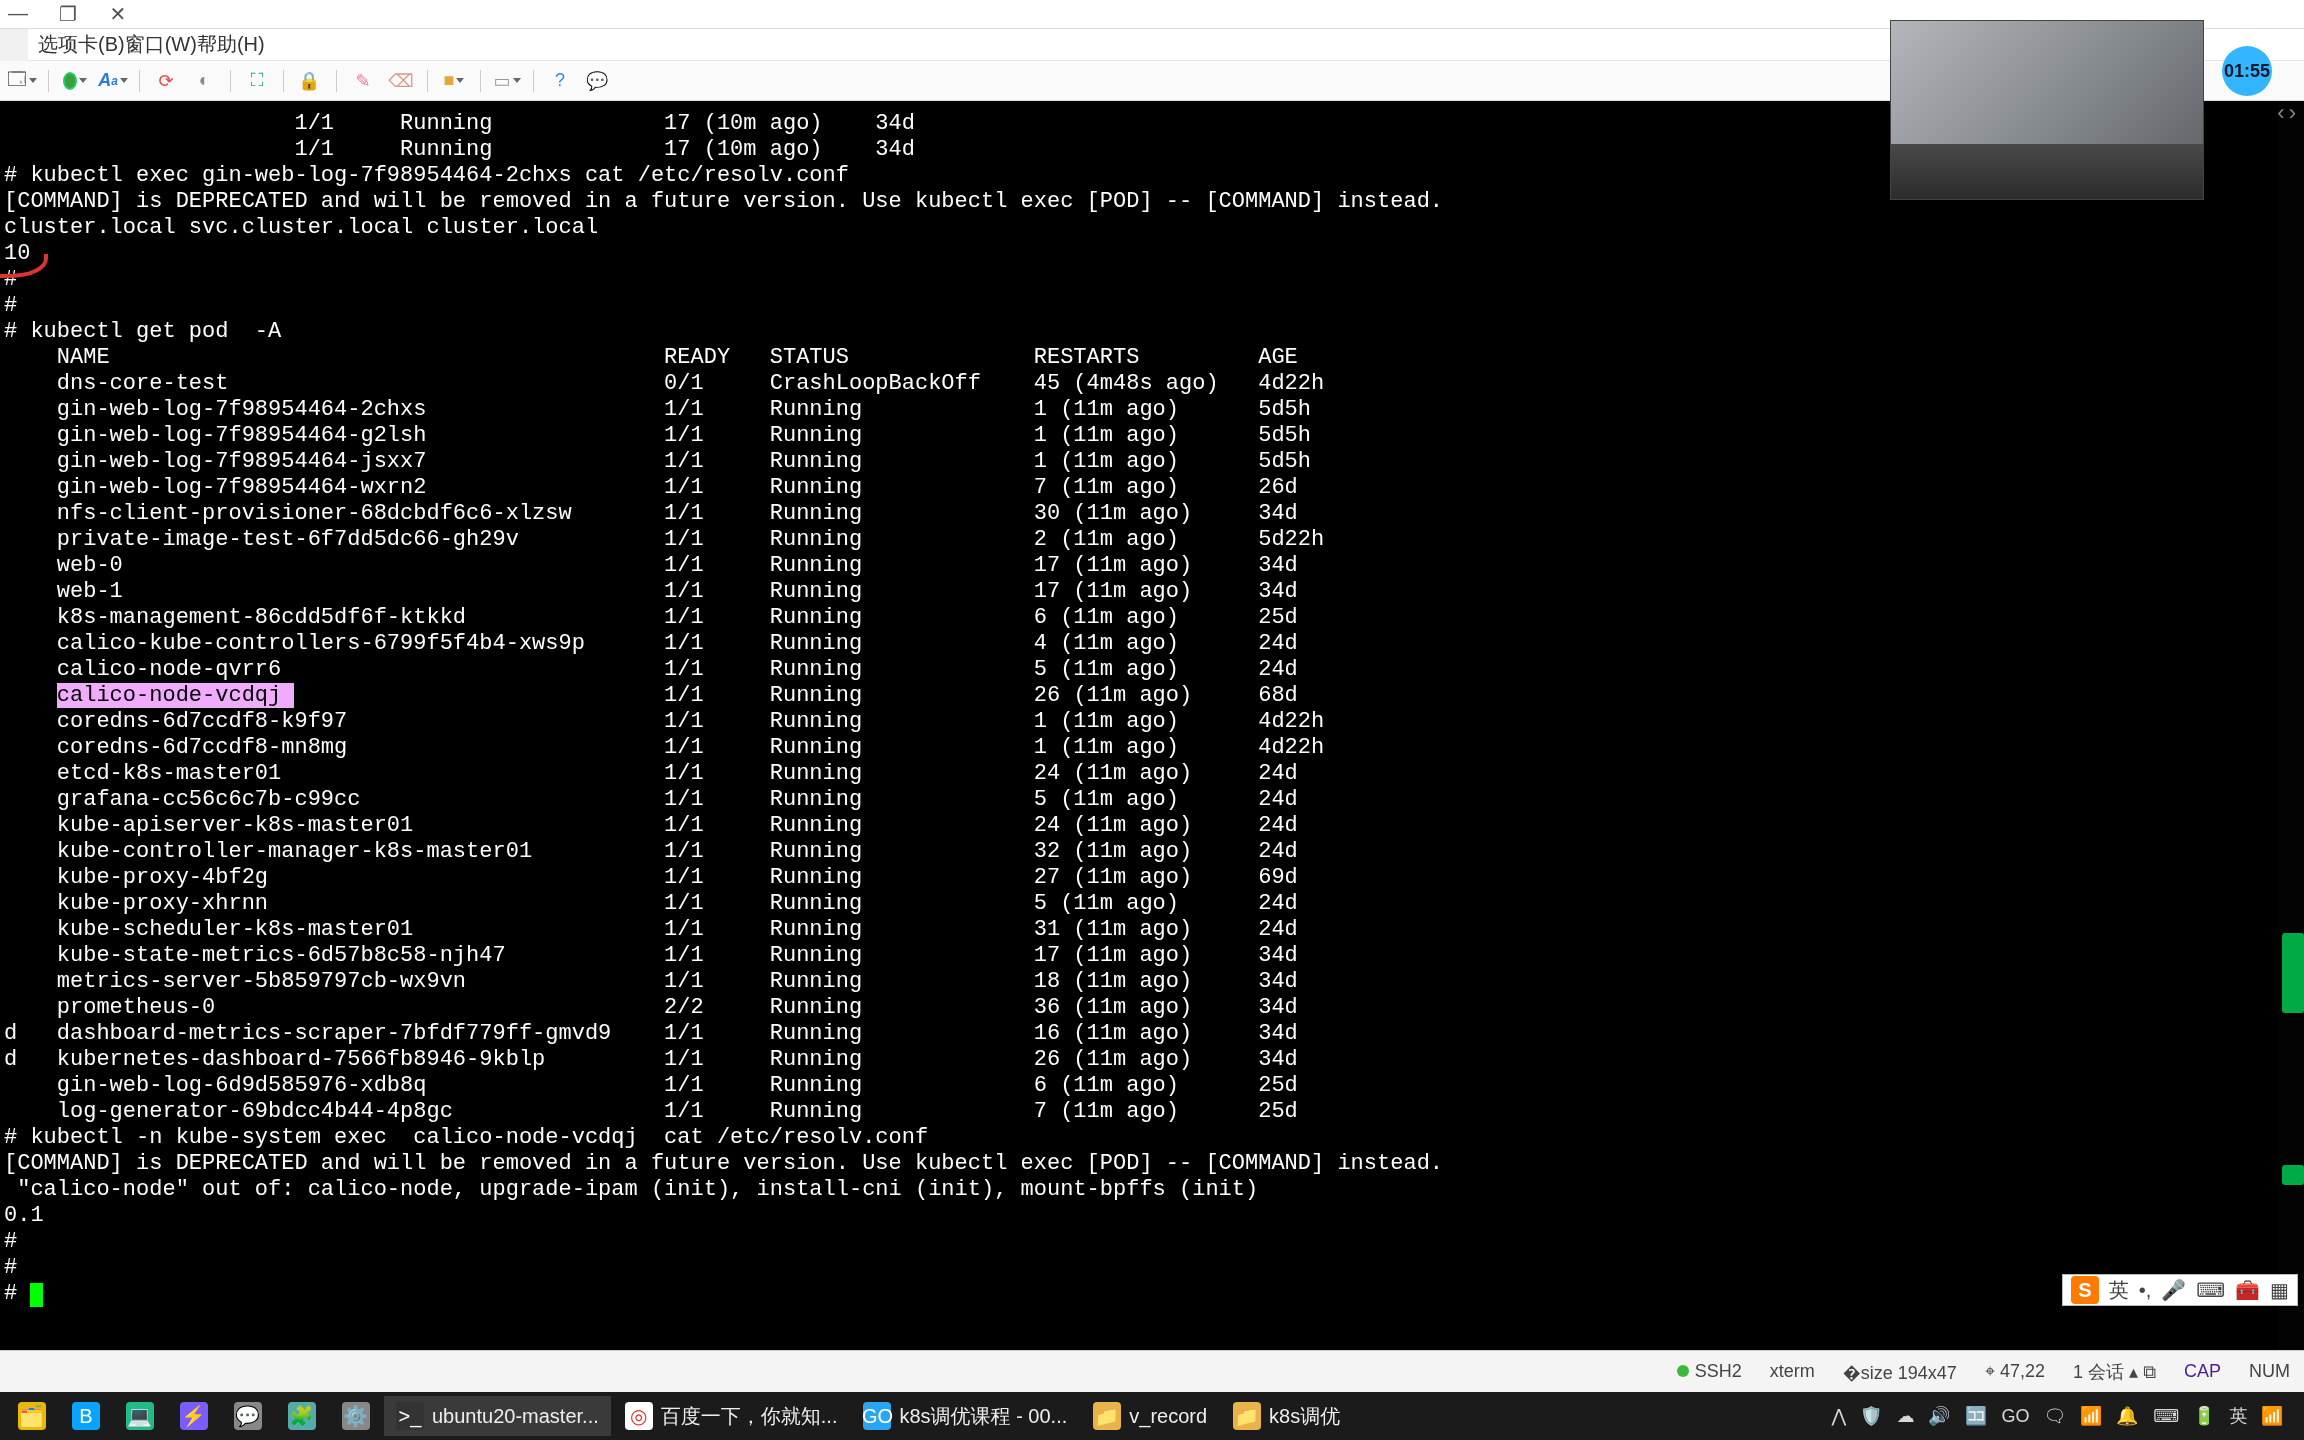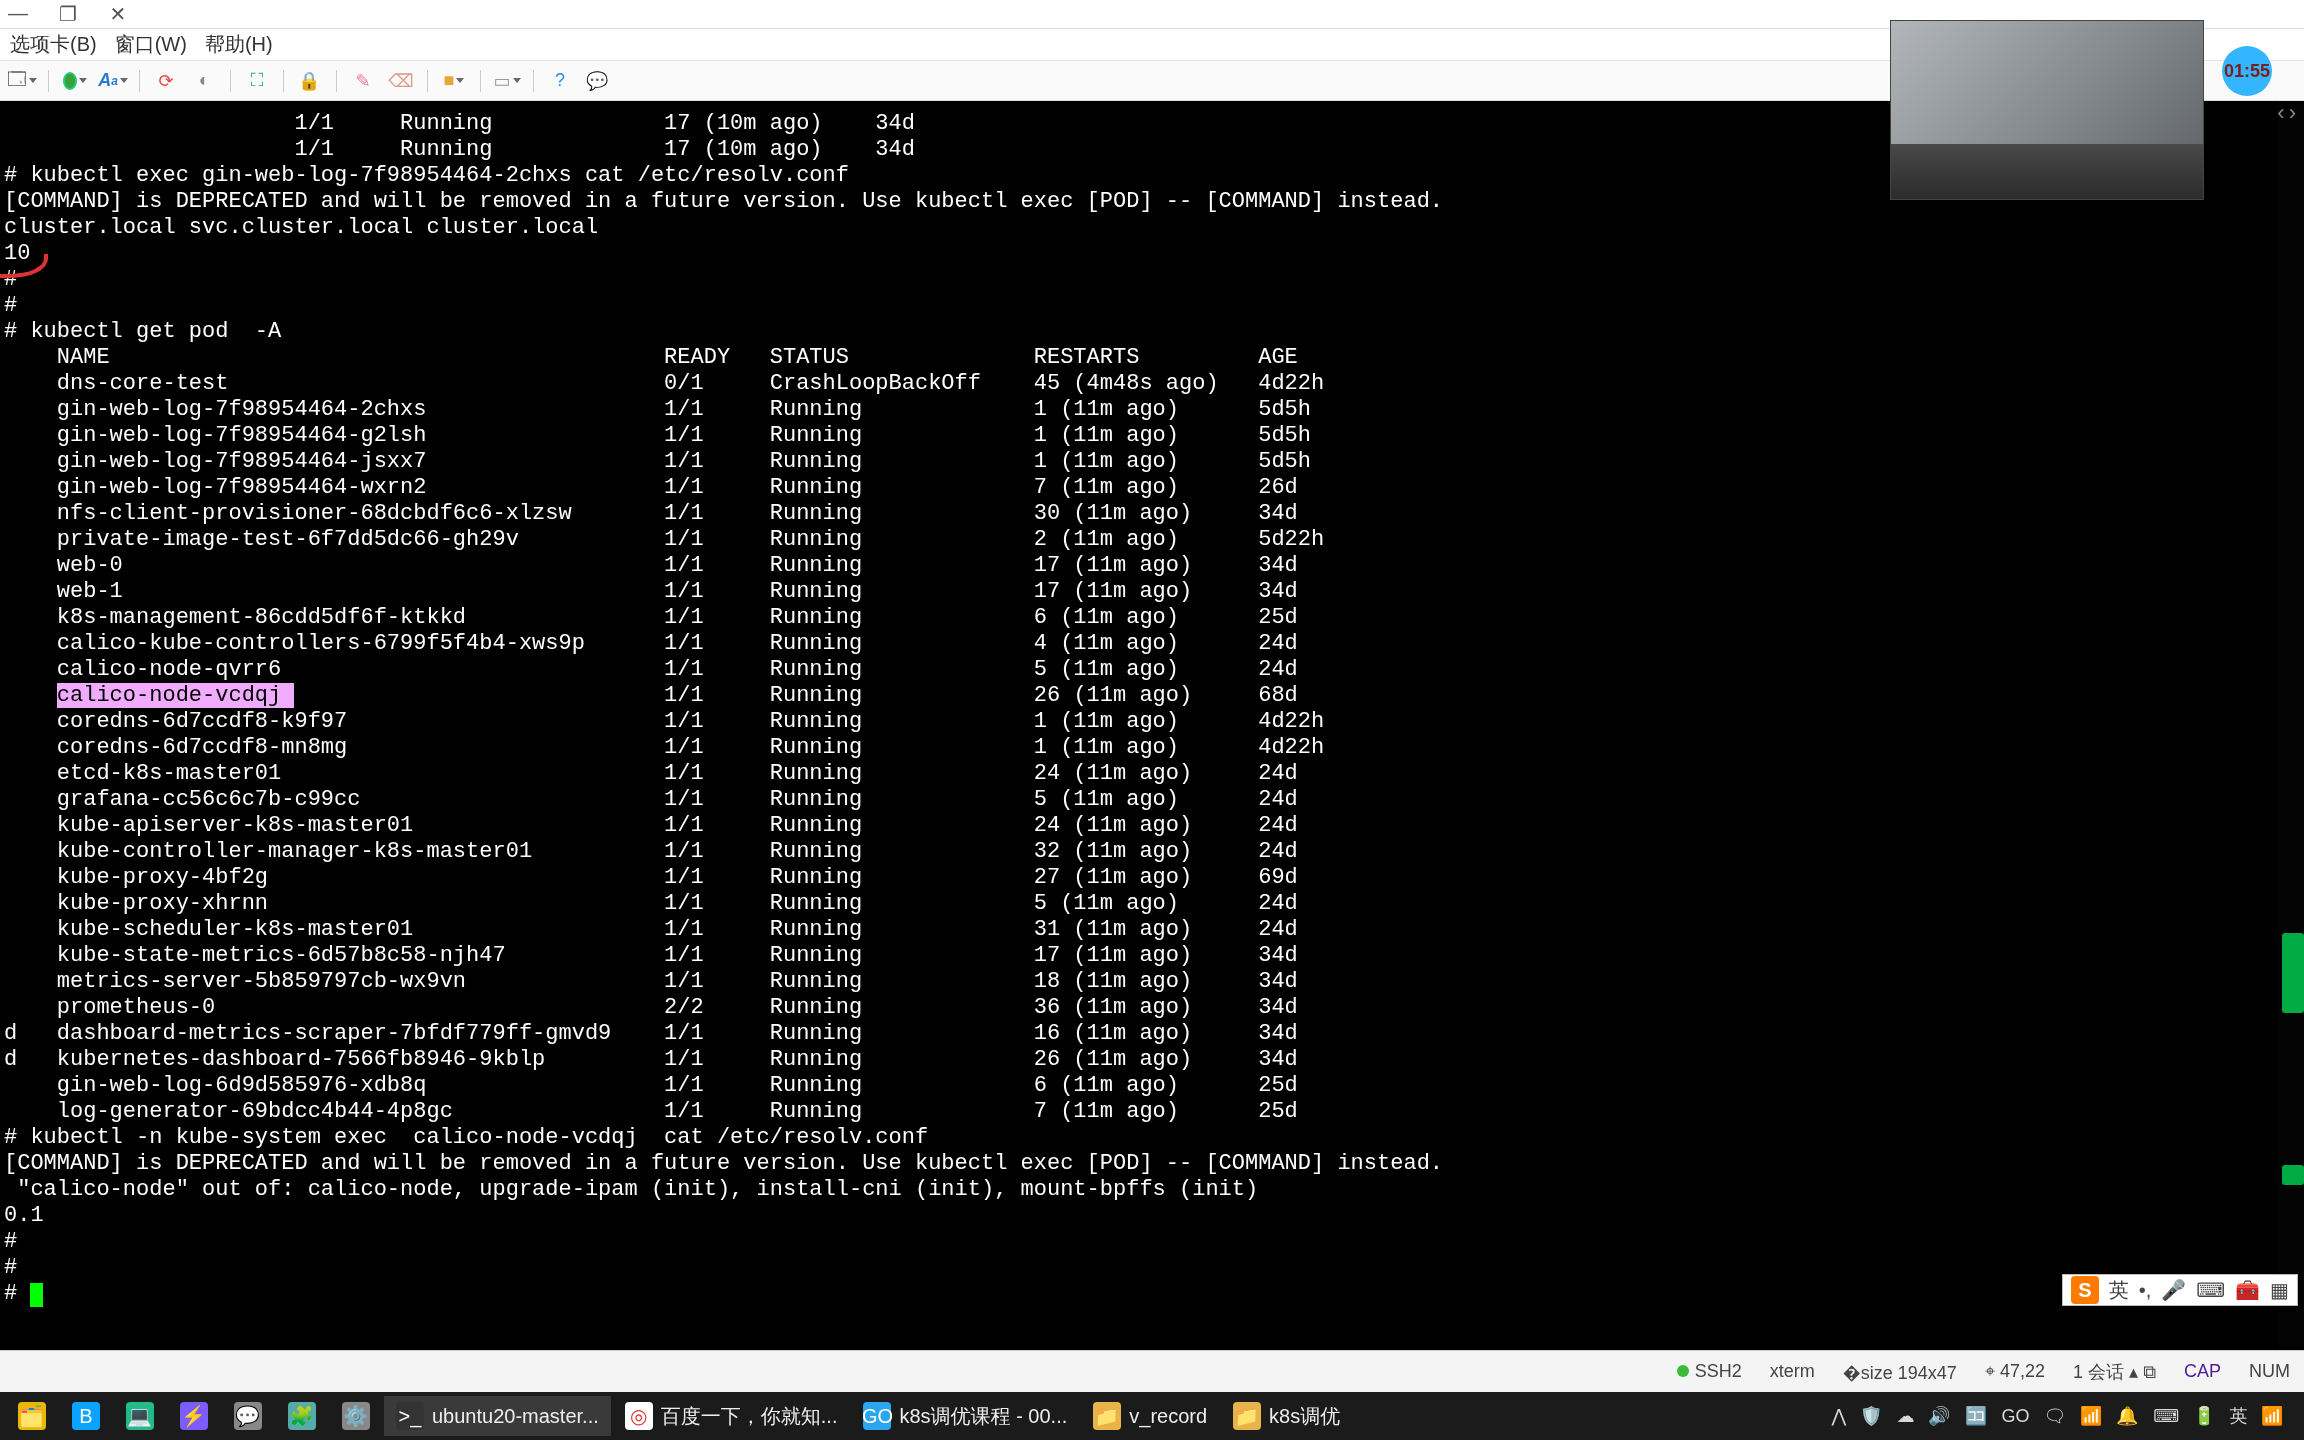--- a/index.html
+++ b/index.html
@@ -17,23 +17,24 @@
   border-bottom: 1px solid #ddd;
   display: flex; align-items: center;
   padding: 0 8px;
   font-size: 20px; color: #555;
 }
 .title-left { flex: 1; }
 .win-ctrl { display: flex; gap: 30px; padding-right: 8px; }
 .win-ctrl span { width: 20px; text-align: center; cursor: default; }
 .menu-bar {
   height: 32px; background: #fff;
-  display: flex; align-items: center; gap: 18px;
+  display: flex; align-items: center; 
   padding: 0 10px; font-size: 20px; color: #333;
   border-bottom: 1px solid #e6e6e6;
+  margin-left: 28px;
 }
 .toolbar {
   height: 40px; background: #fafafa;
   border-bottom: 1px solid #ddd;
   display: flex; align-items: center; gap: 14px;
   padding: 0 10px;
 }
 .tb-icon {
   width: 24px; height: 24px;
   display: inline-flex; align-items: center; justify-content: center;
@@ -115,21 +116,21 @@
   border:1px solid #444;
   background: linear-gradient(135deg,#b3b7bc 0%,#7e8388 60%,#5a5d60 100%);
 }
 .webcam::after{
   content:""; position:absolute; bottom:0; left:0; right:0; height:55px;
   background:linear-gradient(0deg,#2c2c2c,#494949);
 }
 .timer-badge {
   position:absolute; top:46px; right:32px;
   width:50px;height:50px;border-radius:50%;
-  background:#33b6ff;color:#7f1d1d;
+  background:#33b6ff;color:#0f172a;
   display:flex;align-items:center;justify-content:center;
   font-size:18px;font-weight:bold;
 }
 .nav-arrows {
   position:absolute; top:100px; right:8px;
   display:flex; gap:4px; color:#888; font-size:22px;
 }
 .ime-bar {
   position:absolute; right:6px; top:1274px;
   height:32px; display:flex; align-items:center; gap:10px;

